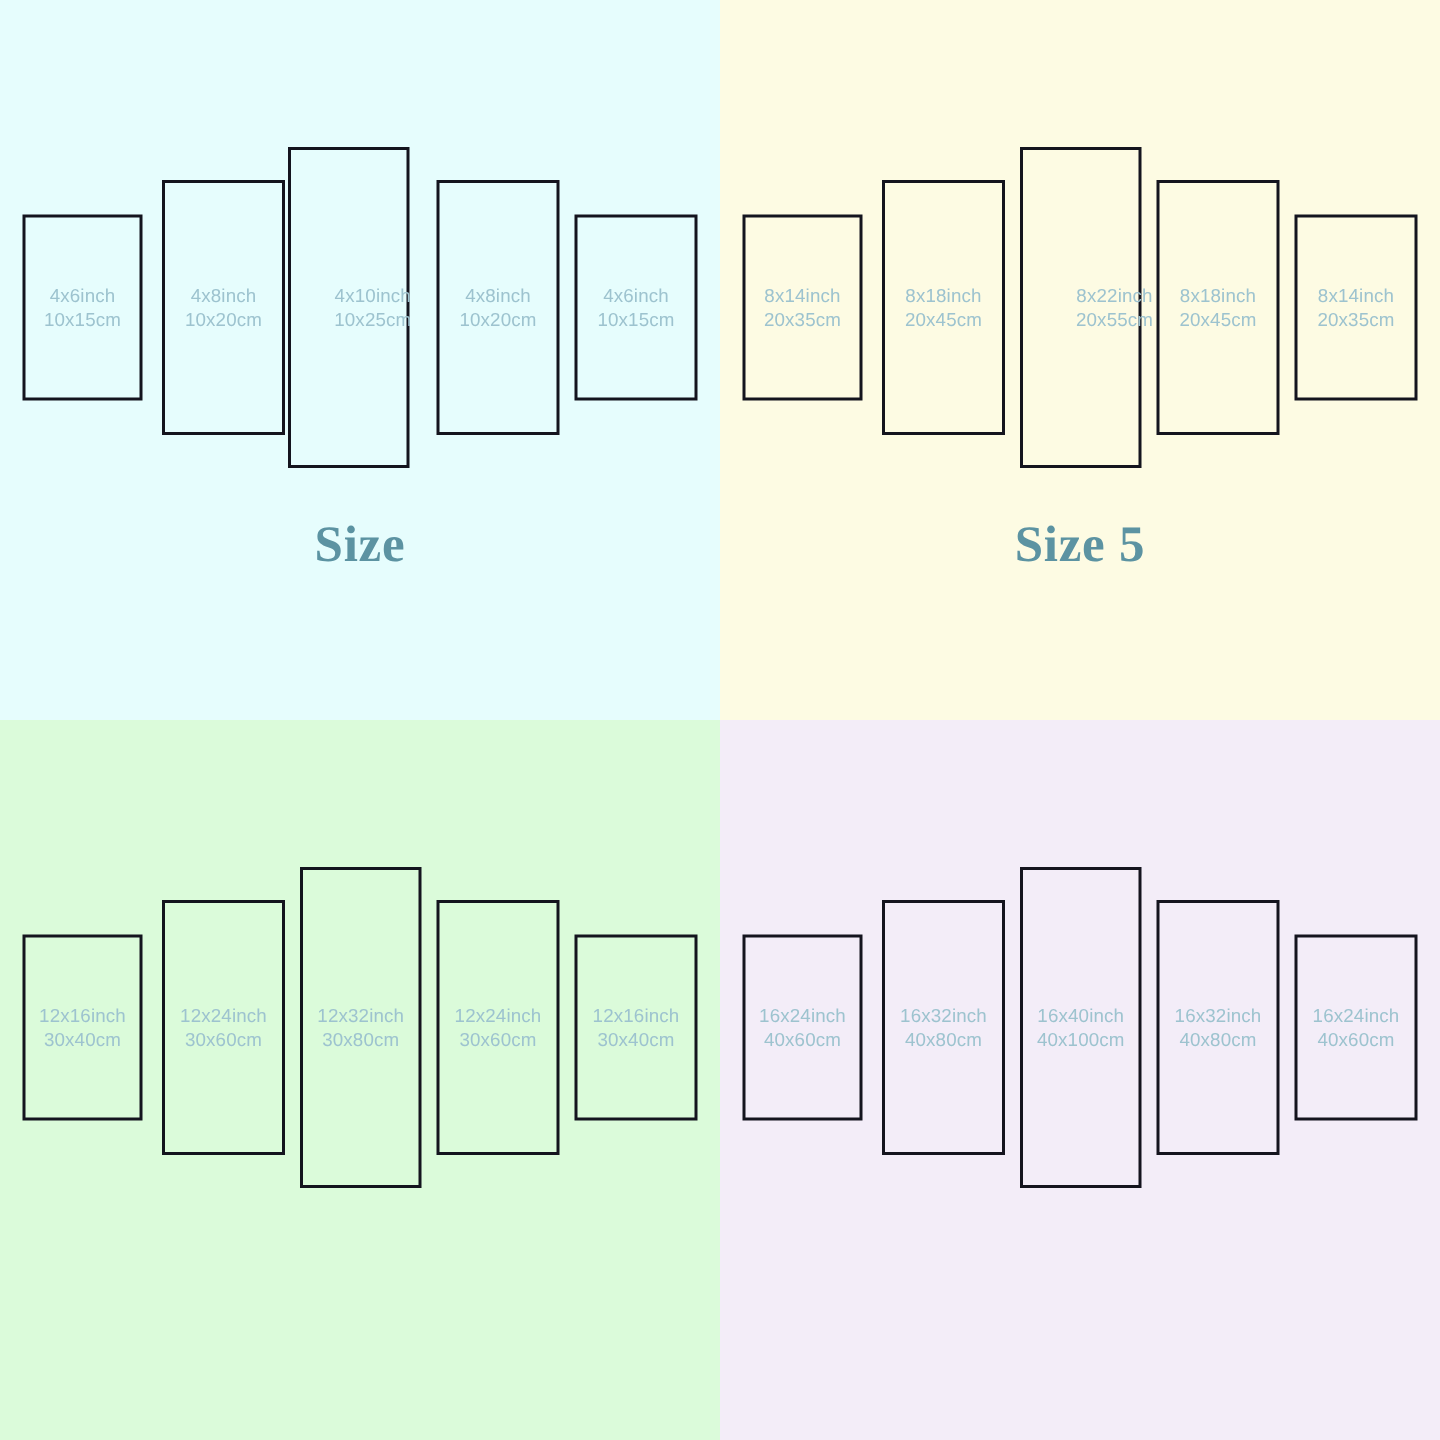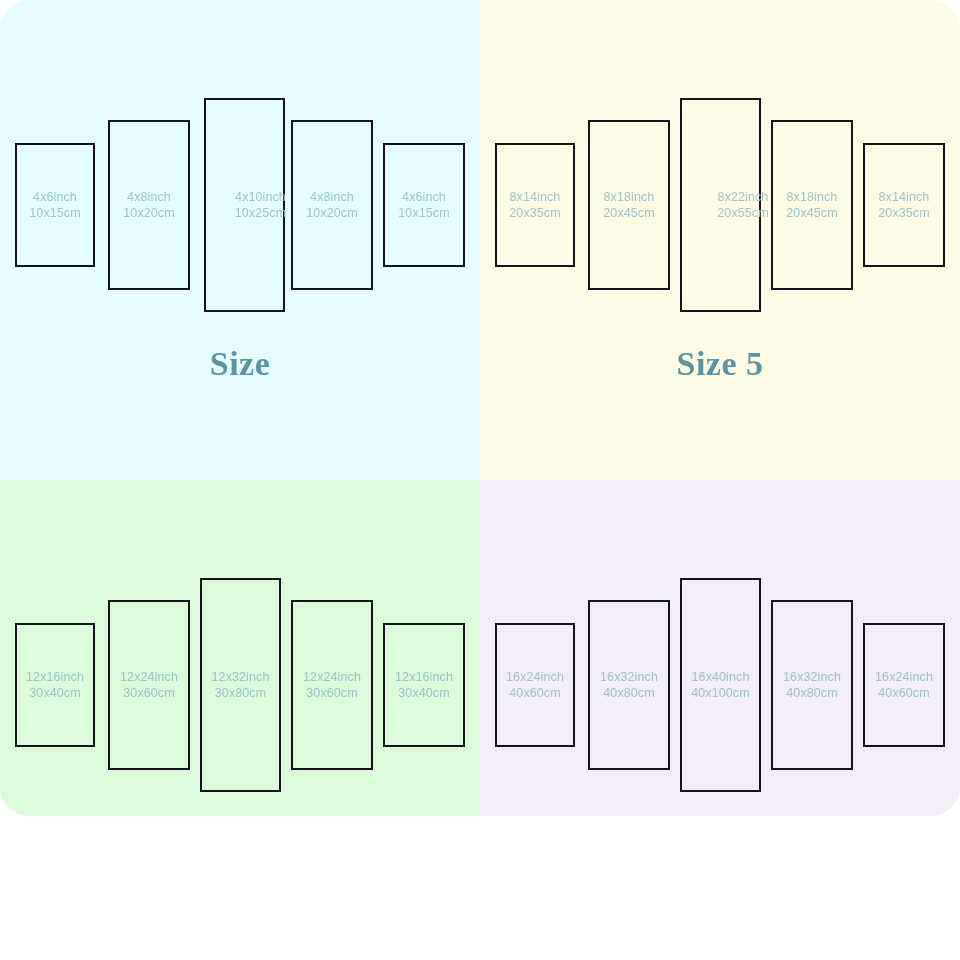--- a/index.html
+++ b/index.html
@@ -3,24 +3,23 @@
 <meta charset="utf-8">
 <style>
   html, body {
     margin: 0;
     padding: 0;
     background: #ffffff;
   }
   #chart-root {
     position: relative;
     width: 960px;
-    height: 816px;
+    height: 960px;
     overflow: hidden;
     font-family: "Liberation Sans", sans-serif;
-    border-radius: 29px;
   }
   .quadrant {
     position: absolute;
     width: 480px;
     height: 480px;
     overflow: hidden;
   }
   .q-tl { left: 0;   top: 0; }
   .q-tr { left: 480px; top: 0; }
   .q-bl { left: 0;   top: 480px; }
@@ -79,21 +78,21 @@
             <span class="ln">4x6inch</span>
             <span class="ln">10x15cm</span>
           </div>
         </div>
         <div class="panel" style="left: 108px; top: 120px; width: 82px; height: 170px;">
           <div class="panel-label">
             <span class="ln">4x8inch</span>
             <span class="ln">10x20cm</span>
           </div>
         </div>
-        <div class="panel" style="left: 204px; top: 98px; width: 81px; height: 214px; padding-left: 32px;">
+        <div class="panel" style="left: 192px; top: 98px; width: 81px; height: 214px; padding-left: 32px;">
           <div class="panel-label">
             <span class="ln">4x10inch</span>
             <span class="ln">10x25cm</span>
           </div>
         </div>
         <div class="panel" style="left: 291px; top: 120px; width: 82px; height: 170px;">
           <div class="panel-label">
             <span class="ln">4x8inch</span>
             <span class="ln">10x20cm</span>
           </div>

